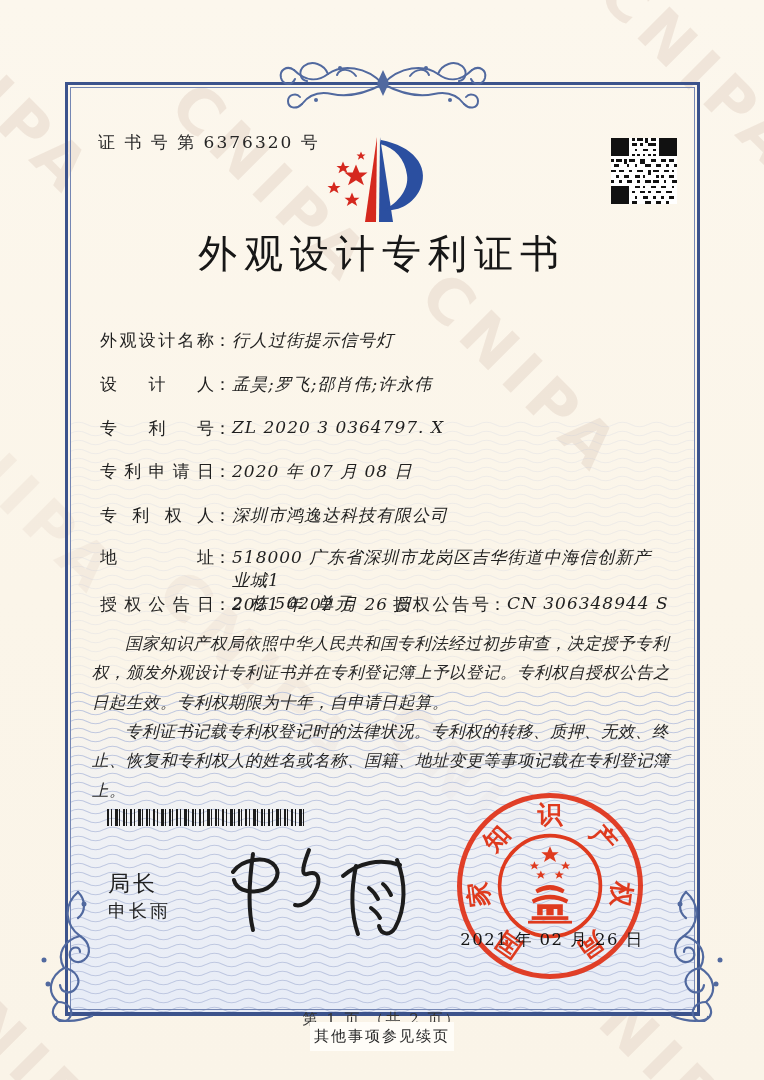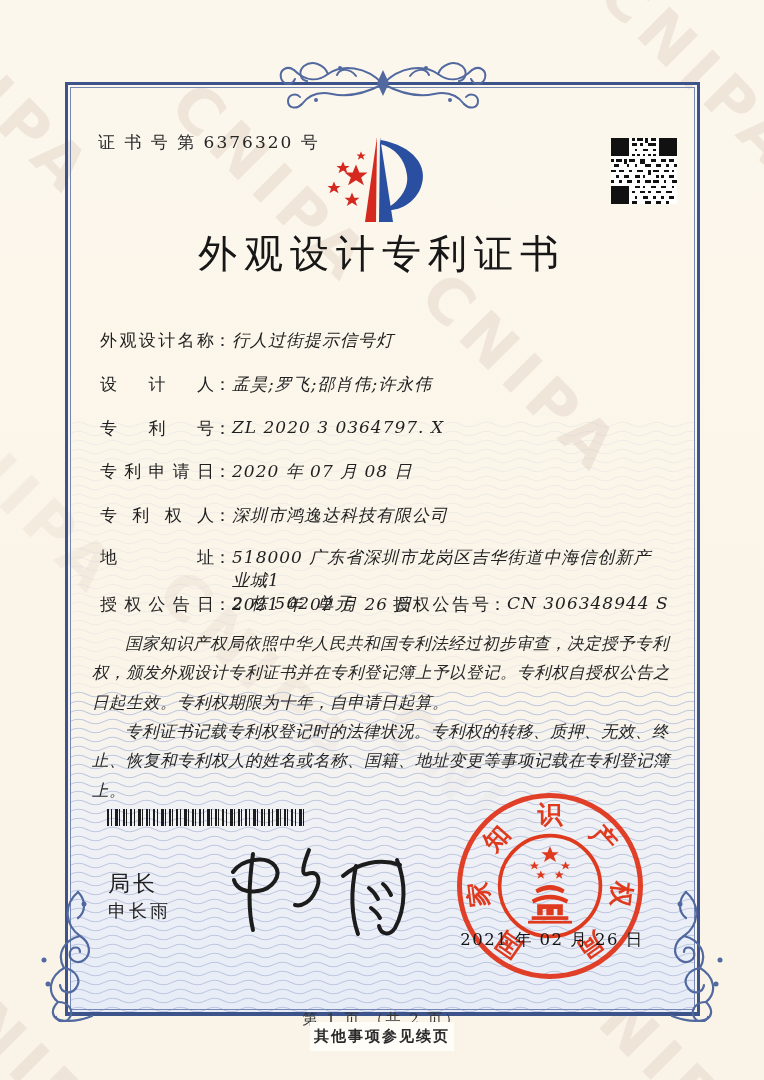--- a/index.html
+++ b/index.html
@@ -80,21 +80,21 @@
   .seal-emblem{position:absolute; left:33px; top:33px;}
   .seal-date{
     position:absolute; left:452px; top:929px; width:200px; text-align:center; z-index:6;
     font-size:16.5px; color:#141414; letter-spacing:1.5px;
   }
   .page-indicator{position:absolute; left:0; top:982px; width:100%; text-align:center; font-size:15px; letter-spacing:2px; color:#333; z-index:4;margin-top:28px;}
   .continuation{
     position:absolute; left:0; top:1022px; width:100%; text-align:center; z-index:4;
   }
   .continuation span{
-    display:inline-block; background:#fffdf8; padding:5px 4px; font-size:15px; letter-spacing:2px; color:#2a2a2a;font-weight:bold;
+    display:inline-block; background:#fffdf8; padding:5px 4px; font-size:15px; letter-spacing:2px; color:#2a2a2a;
   }
 </style>
 </head>
 <body>
 
 <div class="page">
 
   <div class="wm" style="left:-70px;top:-20px;">CNIPA</div>
   <div class="wm" style="left:208px;top:68px;">CNIPA</div>
   <div class="wm" style="left:636px;top:-45px;">CNIPA</div>

